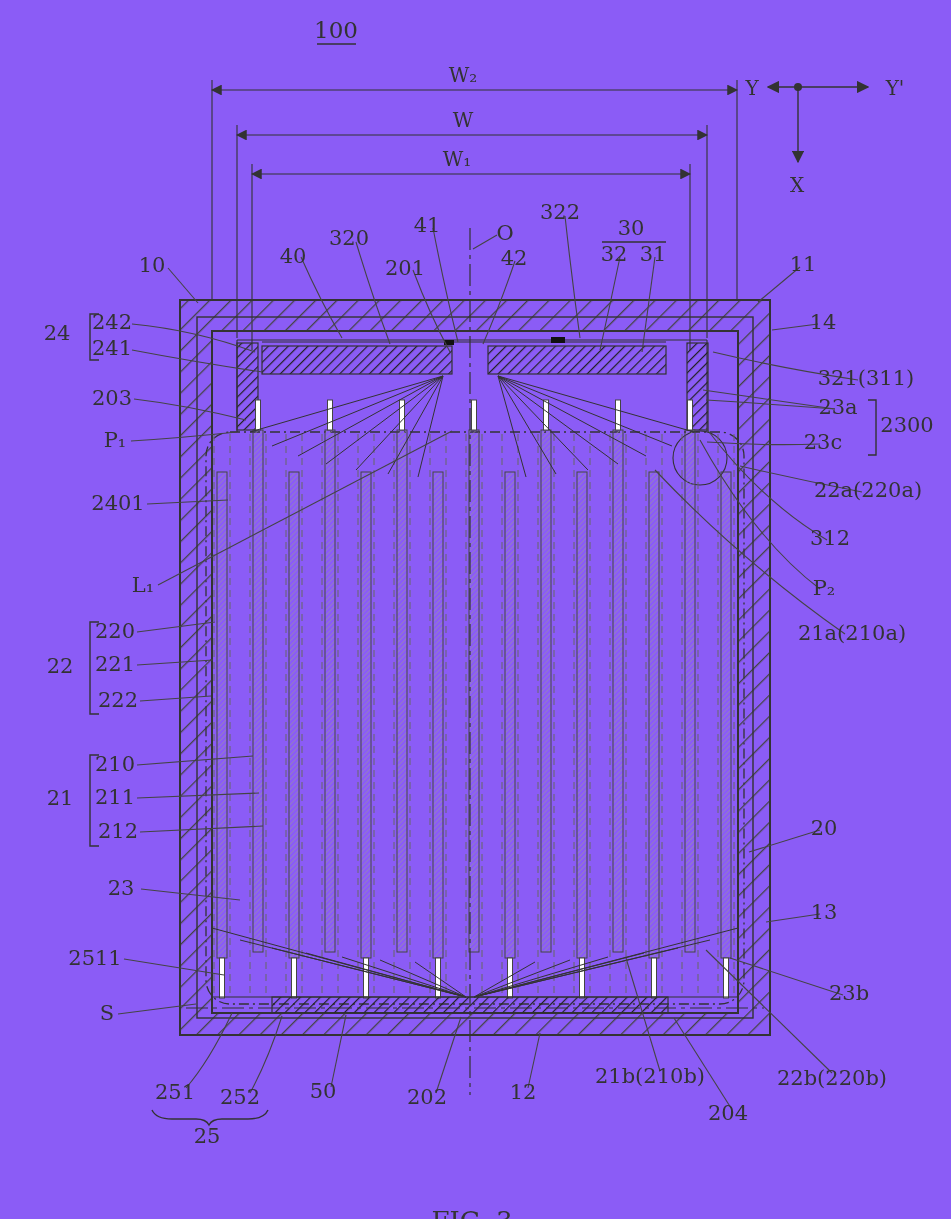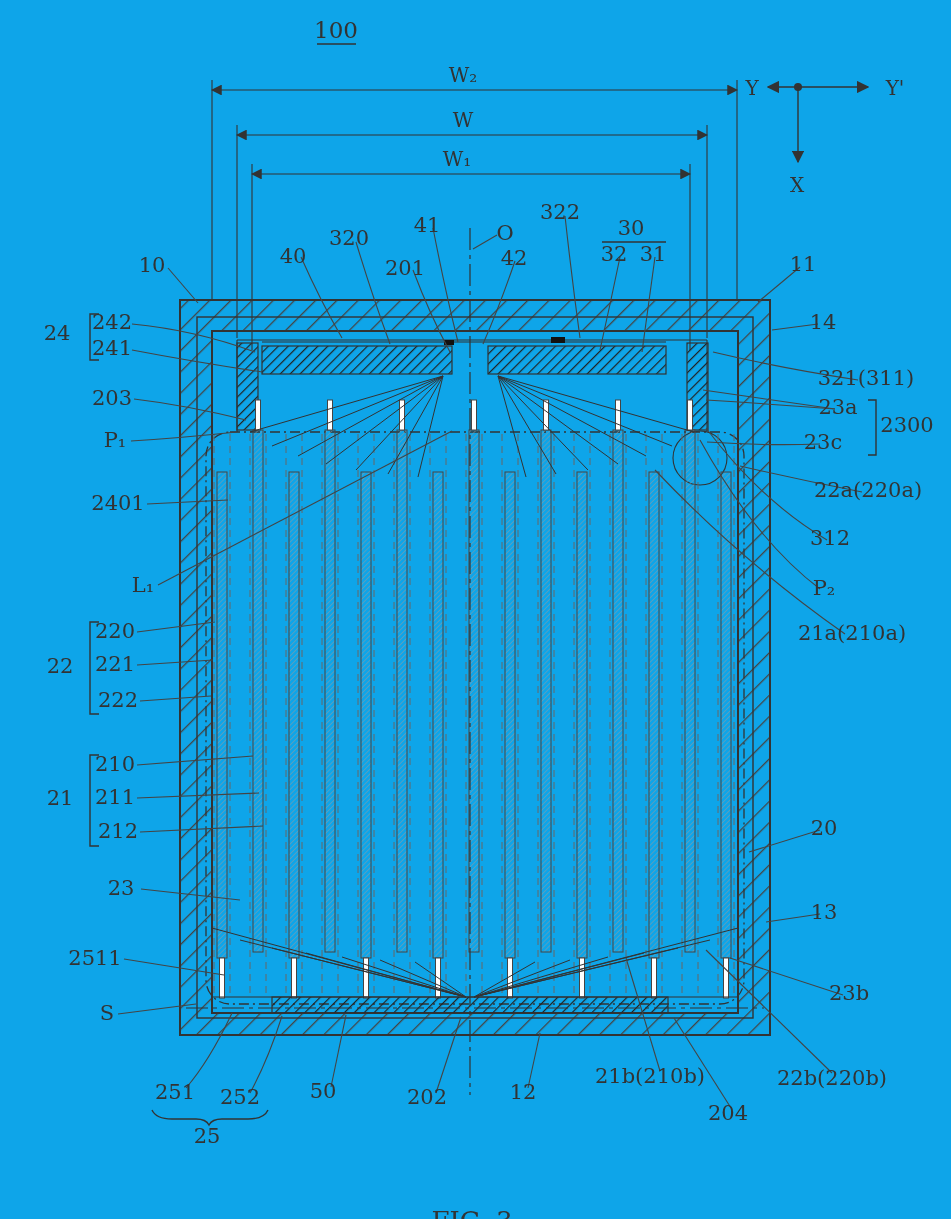--- a/index.html
+++ b/index.html
@@ -1,16 +1,16 @@
 <!DOCTYPE html>
 <html><head>
 <meta charset="utf-8">
 <style>
   html,body{margin:0;padding:0;background:#fff;}
-  #stage{position:relative;width:951px;height:1219px;overflow:hidden;background:#0ea5e9;}
+  #stage{position:relative;width:951px;height:1219px;overflow:hidden;background:#8b5cf6;}
   svg{display:block;}
   #ref-labels text{font-family:"DejaVu Serif","Liberation Serif",serif;fill:#333;}
   .thin{stroke:#333;stroke-width:1.1;fill:none;}
 </style>
 </head>
 <body>
 
 <div id="stage">
 <svg width="951" height="1219" viewBox="0 0 951 1219">
   <defs>

